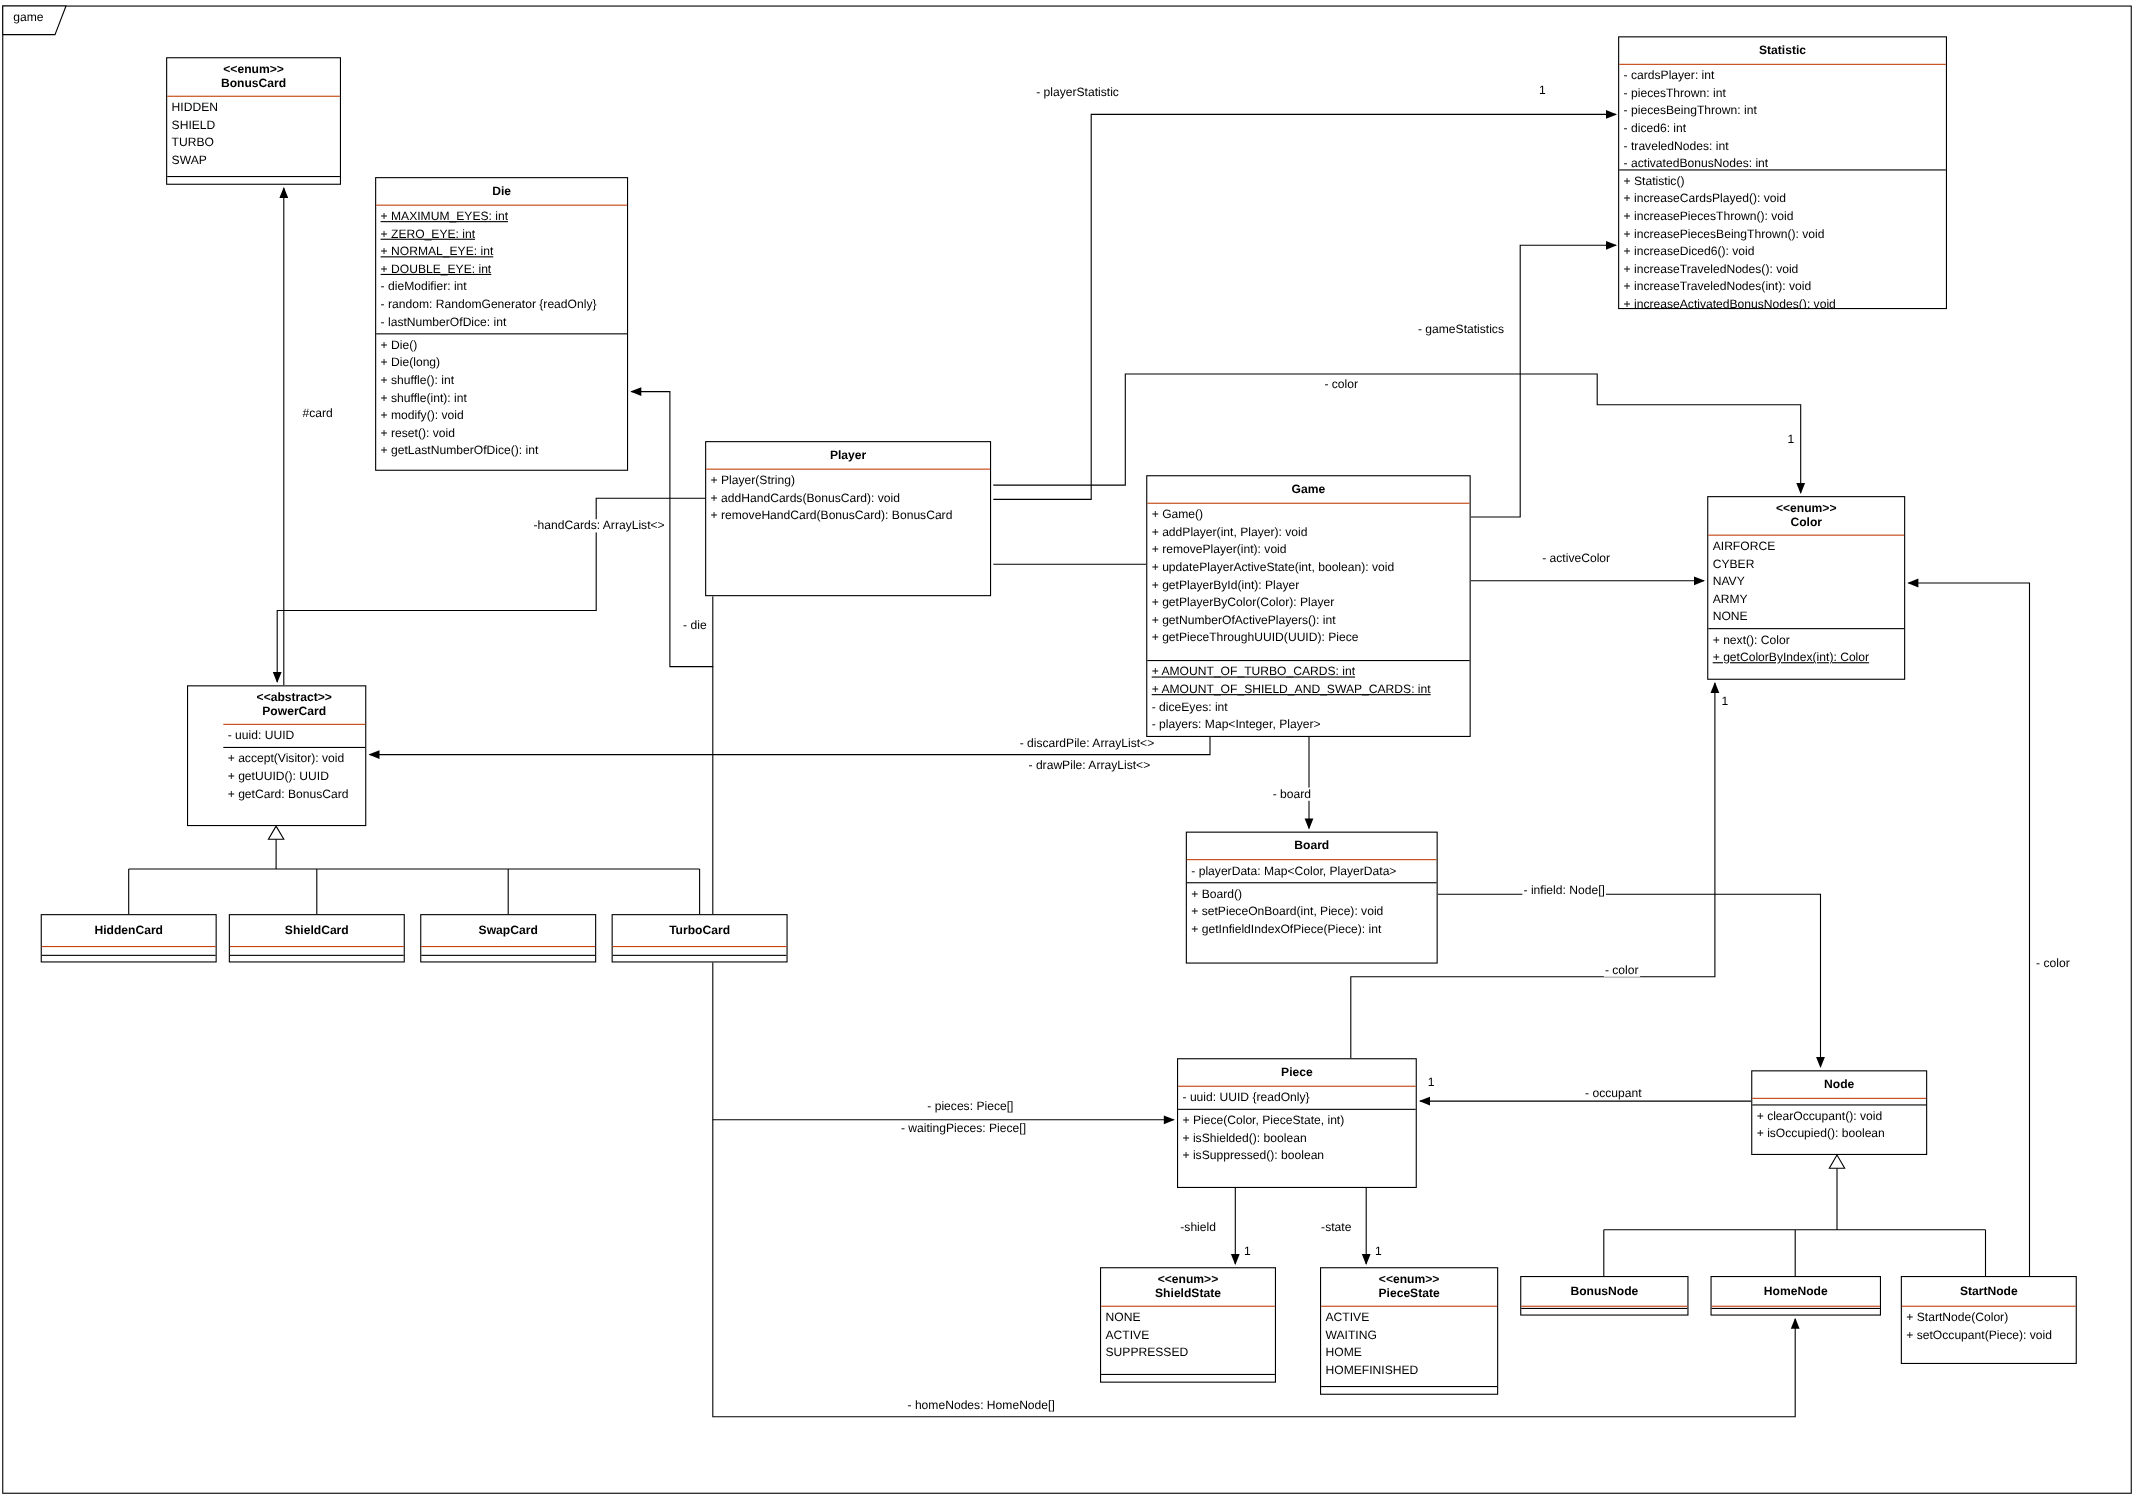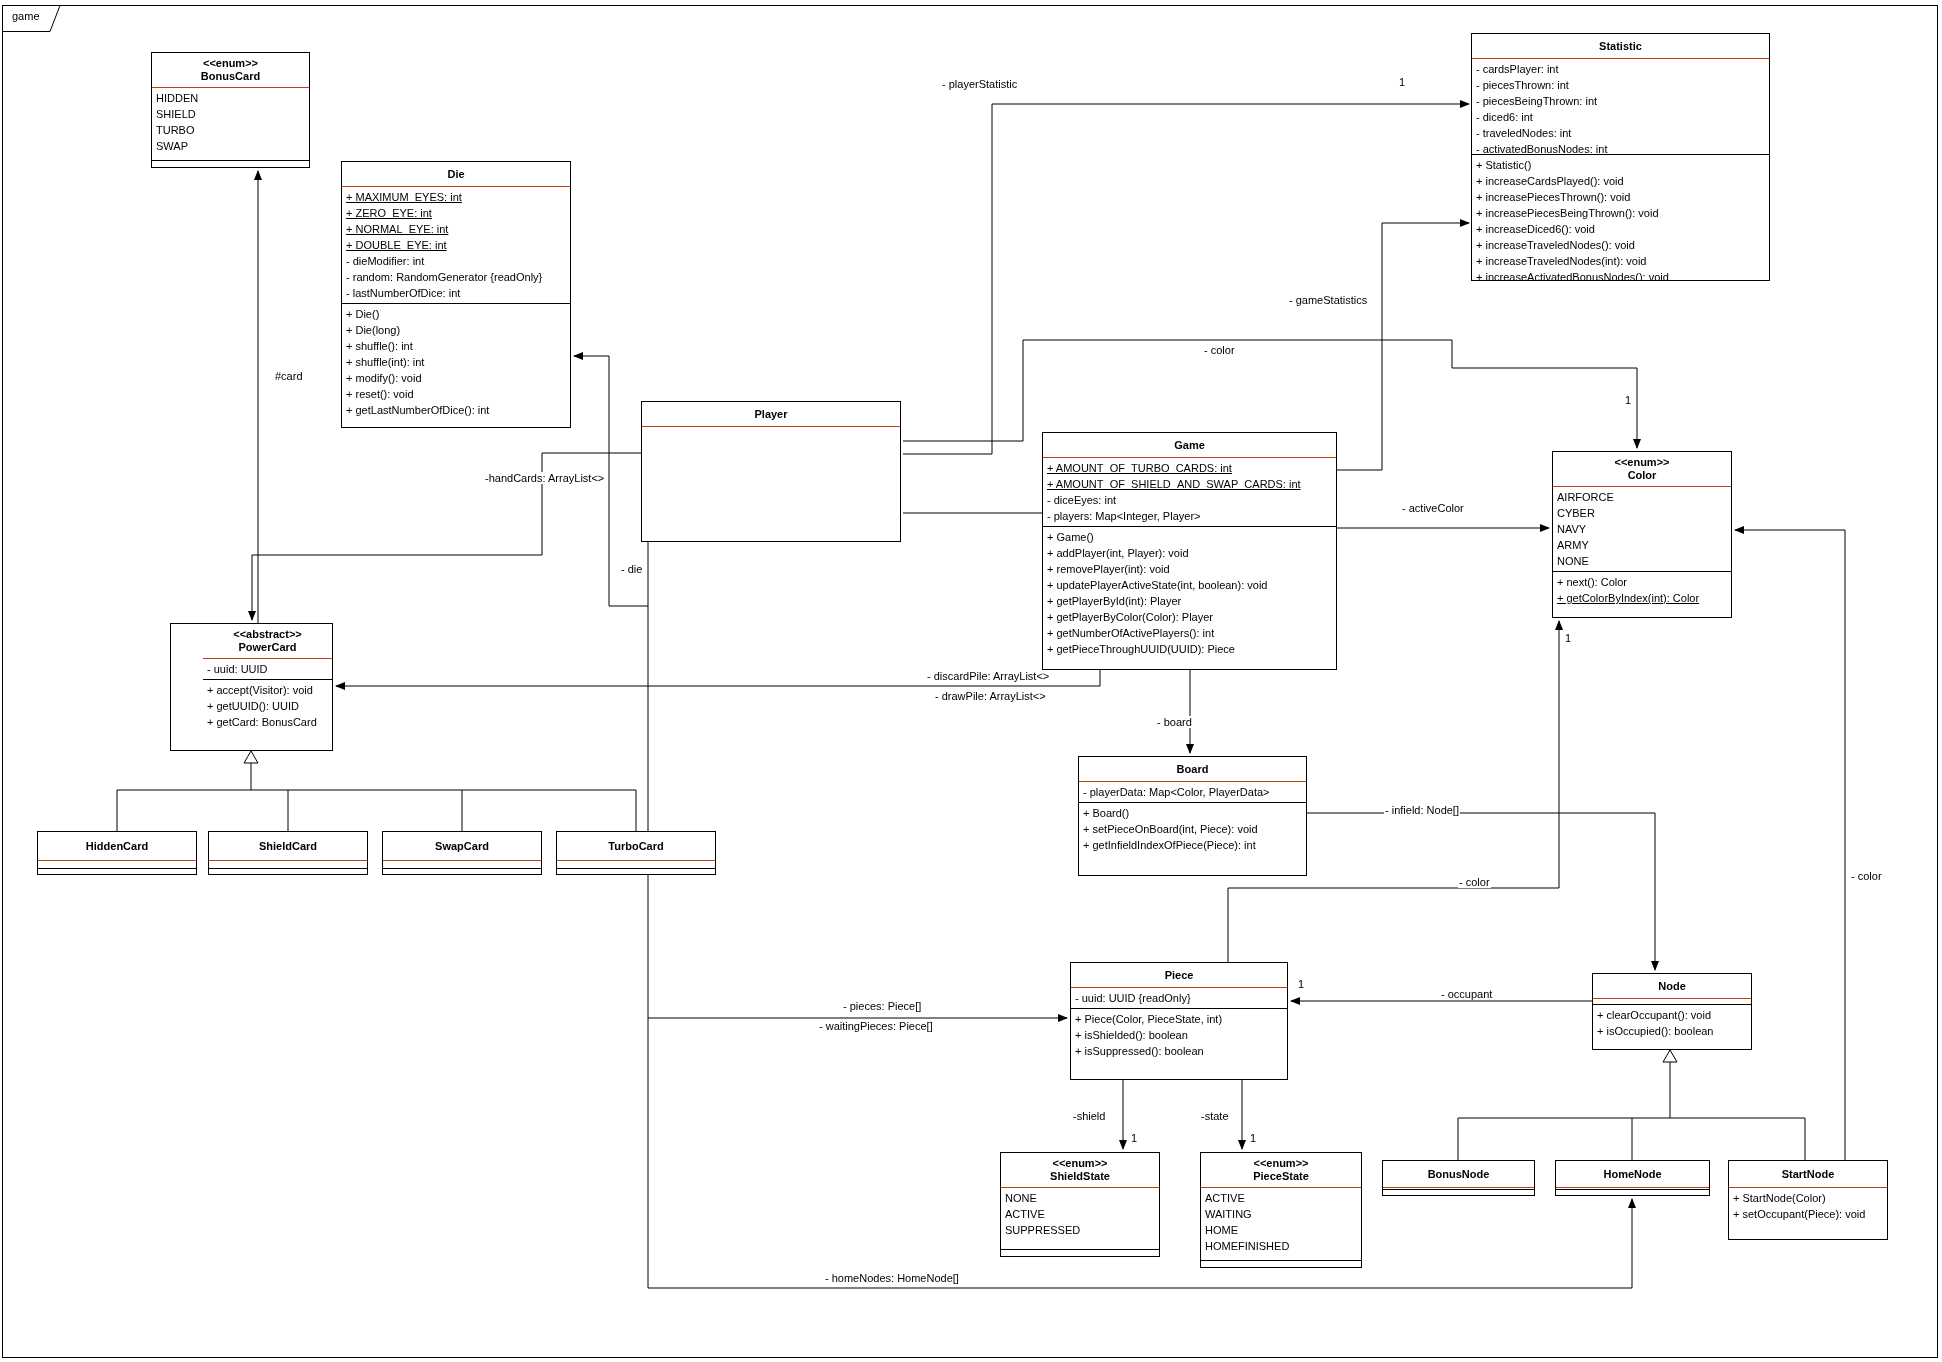--- a/index.html
+++ b/index.html
@@ -117,40 +117,45 @@
         <div class="mline">+ increaseDiced6(): void</div>
         <div class="mline">+ increaseTraveledNodes(): void</div>
         <div class="mline">+ increaseTraveledNodes(int): void</div>
         <div class="mline">+ increaseActivatedBonusNodes(): void</div>
       </div>
     </div>
     <div class="cls" style="left: 641px; top: 401px; width: 260px; height: 141px;">
       <div class="title" style="height: 24px;">
         <span>Player</span>
       </div>
+      <div class="comp" style="flex: 1 1 auto;">
+        <div class="mline">+ Player(String)</div>
+        <div class="mline">+ addHandCards(BonusCard): void</div>
+        <div class="mline">+ removeHandCard(BonusCard): BonusCard</div>
+      </div>
     </div>
     <div class="cls" style="left: 1042px; top: 432px; width: 295px; height: 238px;">
       <div class="title" style="height: 24px;">
         <span>Game</span>
-      </div>
-      <div class="comp">
-        <div class="mline u">+ AMOUNT_OF_TURBO_CARDS: int</div>
-        <div class="mline u">+ AMOUNT_OF_SHIELD_AND_SWAP_CARDS: int</div>
-        <div class="mline">- diceEyes: int</div>
-        <div class="mline">- players: Map&lt;Integer, Player&gt;</div>
       </div>
       <div class="comp" style="flex: 1 1 auto;">
         <div class="mline">+ Game()</div>
         <div class="mline">+ addPlayer(int, Player): void</div>
         <div class="mline">+ removePlayer(int): void</div>
         <div class="mline">+ updatePlayerActiveState(int, boolean): void</div>
         <div class="mline">+ getPlayerById(int): Player</div>
         <div class="mline">+ getPlayerByColor(Color): Player</div>
         <div class="mline">+ getNumberOfActivePlayers(): int</div>
         <div class="mline">+ getPieceThroughUUID(UUID): Piece</div>
+      </div>
+      <div class="comp">
+        <div class="mline u">+ AMOUNT_OF_TURBO_CARDS: int</div>
+        <div class="mline u">+ AMOUNT_OF_SHIELD_AND_SWAP_CARDS: int</div>
+        <div class="mline">- diceEyes: int</div>
+        <div class="mline">- players: Map&lt;Integer, Player&gt;</div>
       </div>
     </div>
     <div class="cls" style="left: 1552px; top: 451px; width: 180px; height: 167px;">
       <div class="title" style="height: 34px;">
         <span>&lt;&lt;enum&gt;&gt;</span>
         <span>Color</span>
       </div>
       <div class="comp">
         <div class="mline">AIRFORCE</div>
         <div class="mline">CYBER</div>

